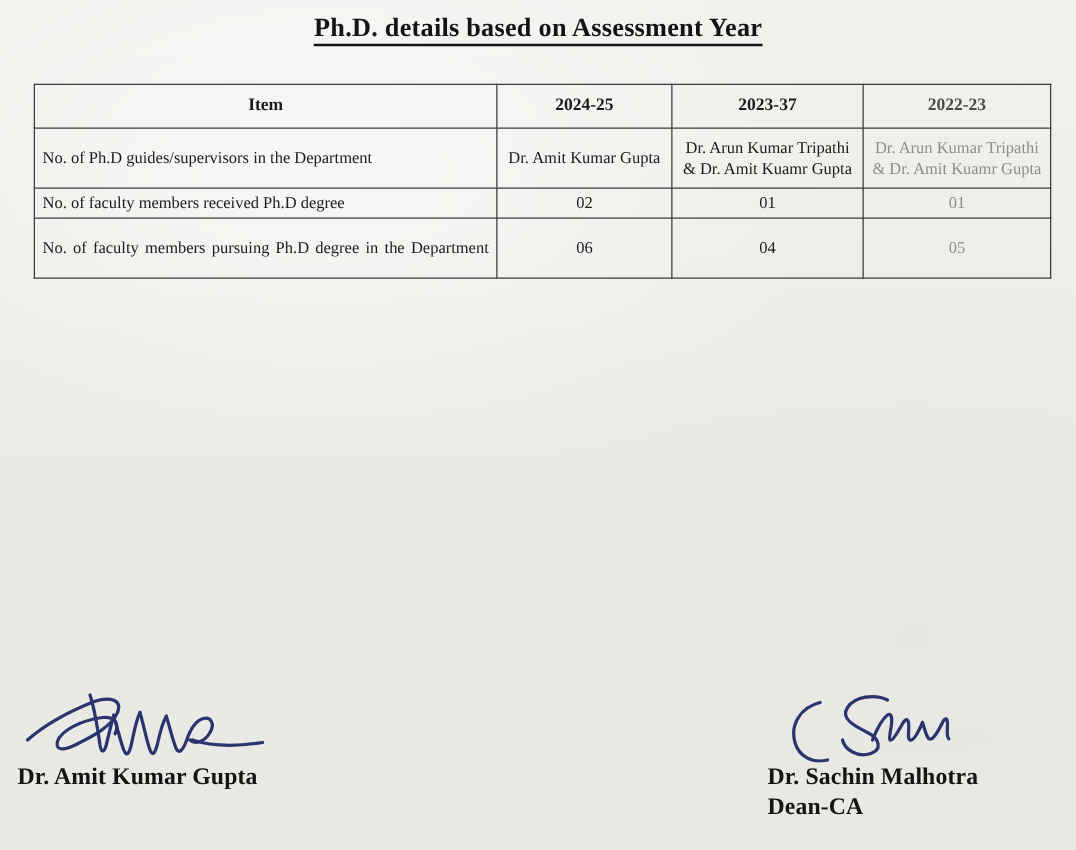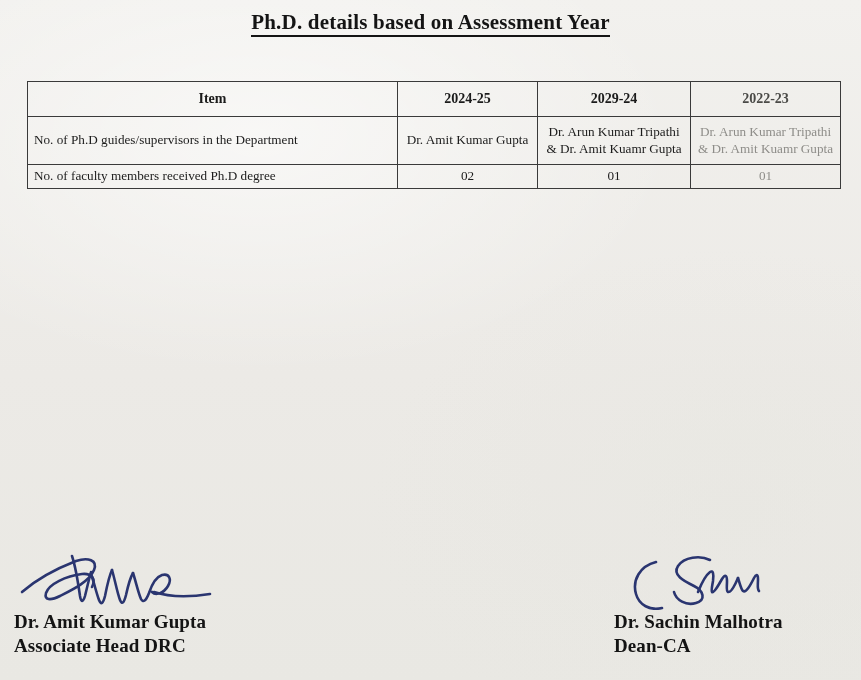--- a/index.html
+++ b/index.html
@@ -38,21 +38,21 @@
     color: #141414;
   }
   .doc-title span.t {
     border-bottom: 2px solid #141414;
     padding-bottom: 1px;
   }
 
   .table-wrap {
     position: absolute;
     left: 27px;
-    top: 81px;
+    top: 67px;
     width: 813px;
   }
   table.phd {
     border-collapse: collapse;
     width: 813px;
     table-layout: fixed;
   }
   table.phd td, table.phd th {
     border: 1px solid #3a3a3a;
     padding: 3px 6px;
@@ -136,54 +136,59 @@
     <colgroup>
       <col class="col-item">
       <col class="col-y1">
       <col class="col-y2">
       <col class="col-y3">
     </colgroup>
     <thead>
       <tr>
         <th>Item</th>
         <th>2024-25</th>
-        <th>2029-24</th>
+        <th>2023-37</th>
         <th class="faded">2022-23</th>
       </tr>
     </thead>
     <tbody>
       <tr class="r-tall">
         <td class="item nojust">No. of Ph.D guides/supervisors in the Department</td>
         <td class="val">Dr. Amit Kumar Gupta</td>
         <td class="val">Dr. Arun Kumar Tripathi &amp; Dr. Amit Kuamr Gupta</td>
         <td class="val faded">Dr. Arun Kumar Tripathi &amp; Dr. Amit Kuamr Gupta</td>
       </tr>
       <tr class="r-mid">
         <td class="item nojust">No. of faculty members received Ph.D degree</td>
         <td class="val">02</td>
         <td class="val">01</td>
         <td class="val faded">01</td>
+      </tr>
+      <tr class="r-tall">
+        <td class="item">No. of faculty members pursuing Ph.D degree in the Department</td>
+        <td class="val">06</td>
+        <td class="val">04</td>
+        <td class="val faded">05</td>
       </tr>
     </tbody>
   </table>
 </div>
 
 <div class="sig-block sig-left">
   <svg class="sig-ink" width="230" height="62" viewBox="0 0 230 62">
     <g fill="none" stroke="#2a3570" stroke-width="2.6" stroke-linecap="round" stroke-linejoin="round">
       <path d="M8,44 C24,30 44,20 62,13 C74,9 84,12 80,22 C75,34 58,42 46,48 C36,53 30,52 32,45 C35,36 52,28 68,26 C78,25 82,31 78,39"></path>
       <path d="M58,8 C62,20 64,34 66,48 C67,54 69,55 71,48 C73,40 75,31 77,24"></path>
       <path d="M77,26 C80,34 82,44 85,52 C87,57 89,56 91,48 C93,38 95,28 98,22"></path>
       <path d="M98,22 C101,32 103,44 106,52 C108,57 110,55 112,47 C114,38 116,30 119,25"></path>
       <path d="M119,25 C122,34 124,44 127,51 C129,55 132,53 135,45 C138,36 142,29 148,27 C155,25 158,31 154,38 C150,45 142,48 138,44"></path>
       <path d="M140,44 C152,48 170,50 196,46"></path>
     </g>
   </svg>
   <div class="sig-name">Dr. Amit Kumar Gupta</div>
-  <div class="sig-role">Associate Head DRC</div>
 </div>
 
 <div class="sig-block sig-right">
   <svg class="sig-ink" width="180" height="62" viewBox="0 0 180 62">
     <g fill="none" stroke="#2a3570" stroke-width="2.6" stroke-linecap="round" stroke-linejoin="round">
       <path d="M42,14 C26,18 18,32 22,46 C25,57 36,63 48,60"></path>
       <path d="M96,12 C86,7 70,9 64,18 C58,27 70,33 80,38 C90,43 92,52 82,55 C72,58 62,52 60,44"></path>
       <path d="M84,44 C88,34 92,27 96,24 C99,22 100,26 99,33 C98,39 97,43 98,44 C100,45 104,38 108,31 C111,26 113,27 113,33 C113,39 112,43 114,44 C117,45 121,37 124,30"></path>
       <path d="M124,30 C126,36 127,41 129,43 C132,45 136,38 140,30 C142,26 144,26 144,31 C144,37 143,41 145,43"></path>
     </g>

